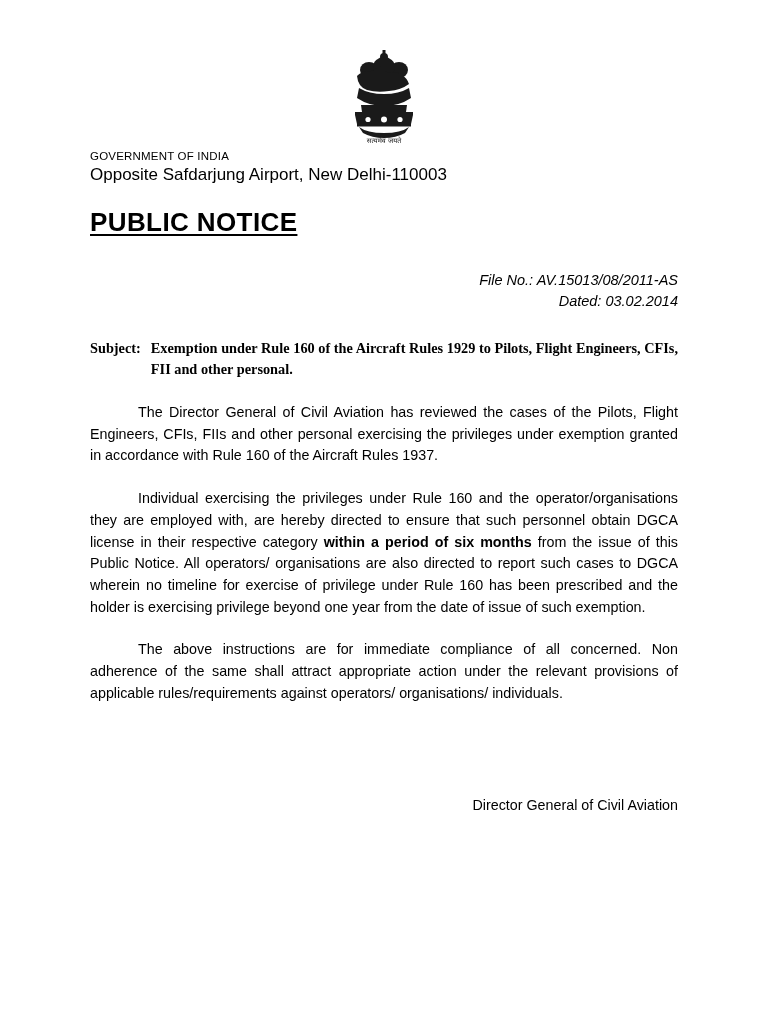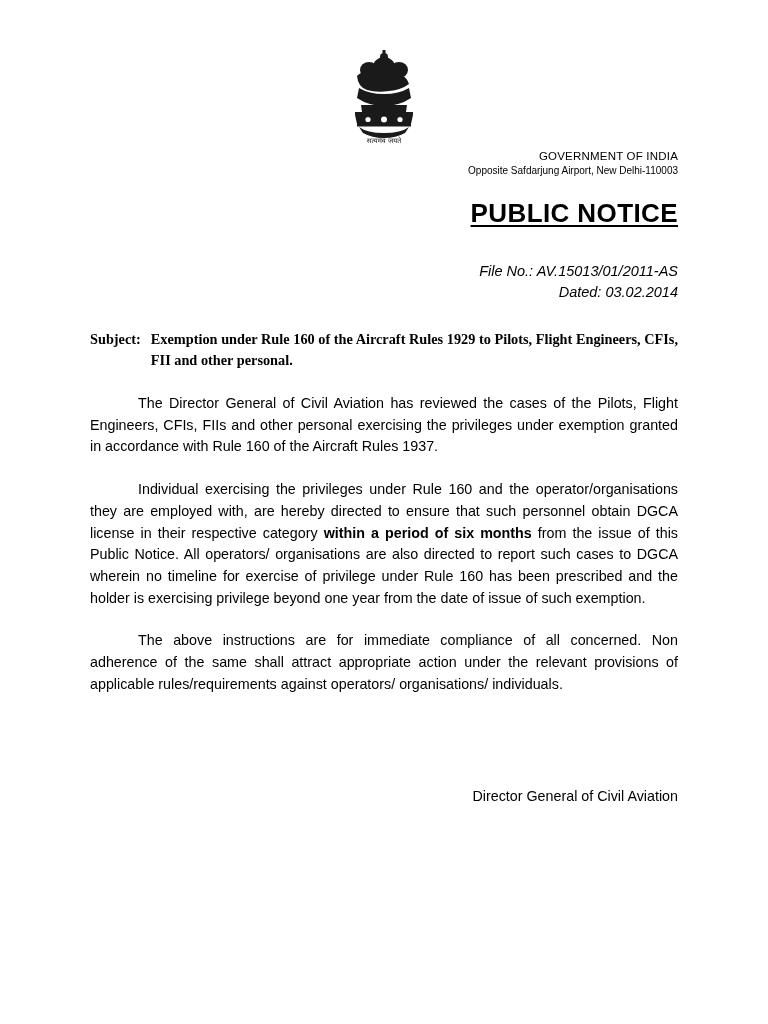--- a/index.html
+++ b/index.html
@@ -29,33 +29,33 @@
     justify-content: center;
   }
   .emblem {
     width: 86px;
     height: 98px;
     position: relative;
   }
   .emblem svg { display: block; }
 
   
-  .header { text-align: right; }
+  .header { text-align: left; }
   .gov-line {
     font-size: 11.5px;
     letter-spacing: .2px;
     margin-top: 6px;
   }
   .office-line {
     font-size: 17.5px;
     margin-top: 4px;
     letter-spacing: .1px;
   }
   .address-line {
-    font-size: 10px;
+    font-size: 17px;
     margin-top: 3px;
   }
   .public-notice {
     margin-top: 22px;
     font-size: 26px;
     font-weight: bold;
     text-decoration: underline;
     text-underline-offset: 3px;
     letter-spacing: .4px;
   }
@@ -144,21 +144,21 @@
     </div>
   </div>
 
   <div class="header">
     <div class="gov-line">GOVERNMENT OF INDIA</div>
     <div class="address-line">Opposite Safdarjung Airport, New Delhi-110003</div>
     <div class="public-notice">PUBLIC NOTICE</div>
   </div>
 
   <div class="fileinfo">
-    <div>File No.: AV.15013/01/2011-AS</div>
+    <div>File No.: AV.15013/08/2011-AS</div>
     <div>Dated: 03.02.2014</div>
   </div>
 
   <div class="subject">
     <span class="subject-label">Subject:</span>
     <span class="subject-text">Exemption under Rule 160 of the Aircraft Rules 1929 to Pilots, Flight Engineers, CFIs, FII and other personal.</span>
   </div>
 
   <p class="para">The Director General of Civil Aviation has reviewed the cases of the Pilots, Flight Engineers, CFIs, FIIs and other personal exercising the privileges under exemption granted in accordance with Rule 160 of the Aircraft Rules 1937.</p>
 

